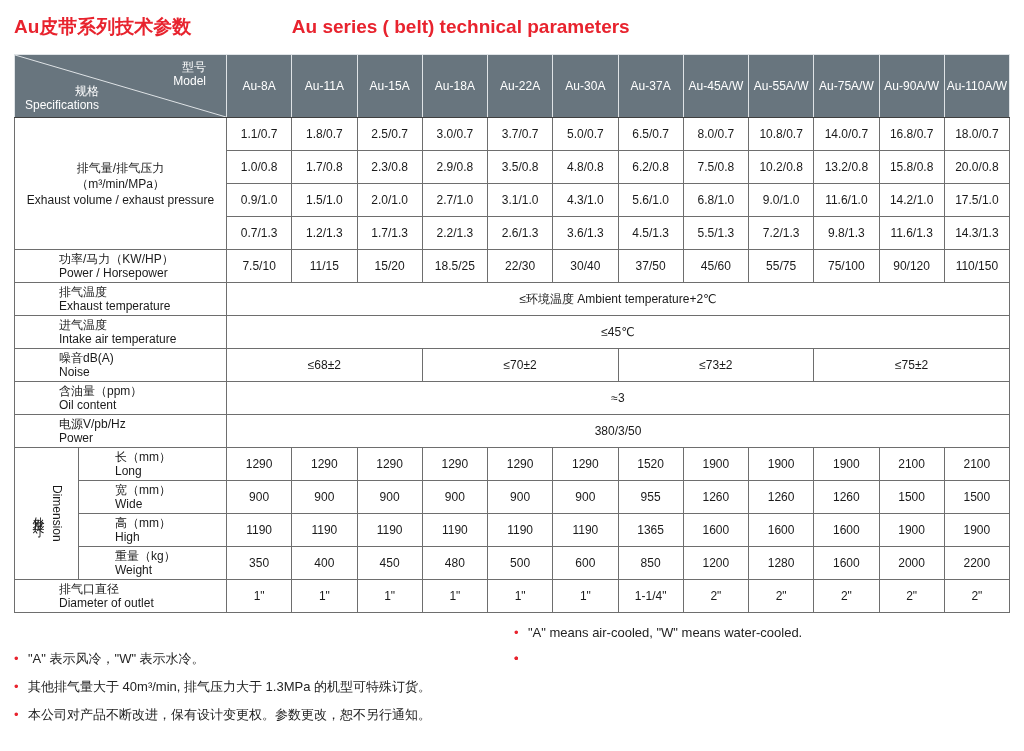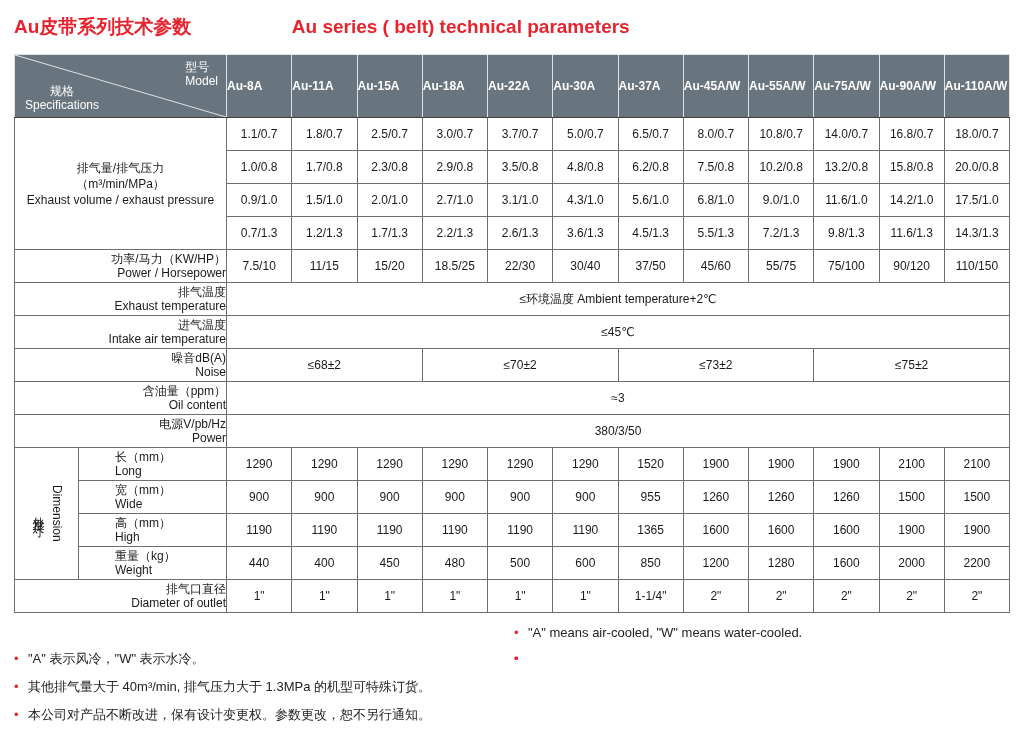--- a/index.html
+++ b/index.html
@@ -9,35 +9,35 @@
   .title-row { padding: 14px 0 0 14px; }
   .title-zh { display: inline-block; color: #e8232e; font-size: 19px; font-weight: bold; }
   .title-en { display: inline-block; color: #e8232e; font-size: 19px; font-weight: bold; margin-left: 96px; }
 
   table.spec { border-collapse: collapse; table-layout: fixed; width: 996px; margin: 14px 14px 0 14px; }
   col.c-vert { width: 64px; }
   col.c-sub  { width: 148px; }
 
   thead tr { height: 63px; }
   thead th {
-    background: #68757e; color: #ffffff; font-size: 12px; font-weight: bold;
+    background: #68757e; color: #ffffff; font-size: 12px; font-weight: normal;
     border: 1px solid #dfe3e6; border-bottom: 1px solid #3f3f3f;
-    text-align: left; vertical-align: middle;
+    text-align: center; vertical-align: middle;
   }
   th.corner { position: relative; font-weight: normal; text-align: left; }
   th.corner svg.diag { position: absolute; top: 0; left: 0; width: 100%; height: 100%; }
-  .corner-top { position: absolute; top: 5px; right: 8px; line-height: 14px; margin-left: 48px; }
-  .corner-bottom { position: absolute; bottom: 5px; left: 10px; text-align: center; line-height: 14px; }
+  .corner-top { position: absolute; top: 5px; right: 20px; text-align: right; line-height: 14px; margin-left: 48px; }
+  .corner-bottom { position: absolute; bottom: 5px; left: 10px; text-align: right; line-height: 14px; }
 
   tbody tr { height: 33px; }
   tbody td {
     border: 1px solid #6e6e6e; font-size: 12px; color: #1a1a1a;
     text-align: center; vertical-align: middle; background: #fff;
   }
-  td.lbl { text-align: right; padding-left: 32px; line-height: 14px; }
+  td.lbl { text-align: left; padding-left: 44px; line-height: 14px; }
   td.lbl-sub { text-align: left; padding-left: 36px; line-height: 14px; }
   td.lbl-center { line-height: 16px; }
   td.vert { vertical-align: middle; text-align: center; }
   .vwrap { display: inline-flex; flex-direction: row; align-items: center; justify-content: center; gap: 3px; }
   .v-zh { writing-mode: vertical-rl; text-orientation: upright; letter-spacing: 3px; font-size: 12px; }
   .v-en { writing-mode: vertical-rl; text-orientation: mixed; font-size: 12px; }
 
   .fnotes { display: flex; margin: 10px 14px 0 14px; color: #222; }
   .fn-left { width: 486px; padding-top: 26px; }
   .fn-right { width: 496px; margin-left: 14px; }
@@ -276,21 +276,21 @@
           <td>1600</td>
           <td>1600</td>
           <td>1900</td>
           <td>1900</td>
         </tr>
         <tr>
           <td class="lbl-sub">
             <div>重量（kg）</div>
             <div>Weight</div>
           </td>
-          <td>440</td>
+          <td>350</td>
           <td>400</td>
           <td>450</td>
           <td>480</td>
           <td>500</td>
           <td>600</td>
           <td>850</td>
           <td>1200</td>
           <td>1280</td>
           <td>1600</td>
           <td>2000</td>

